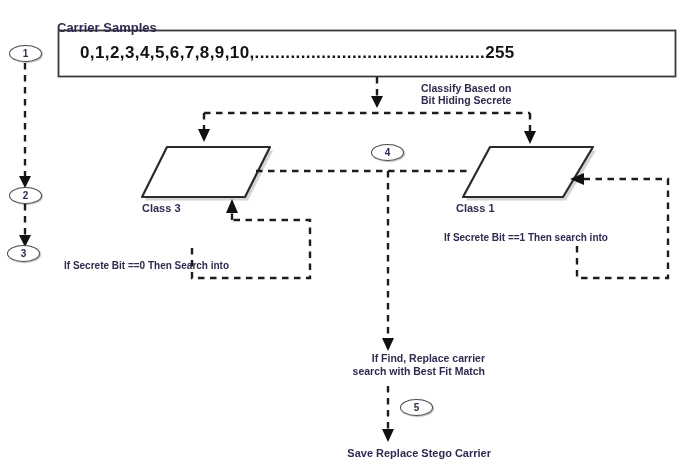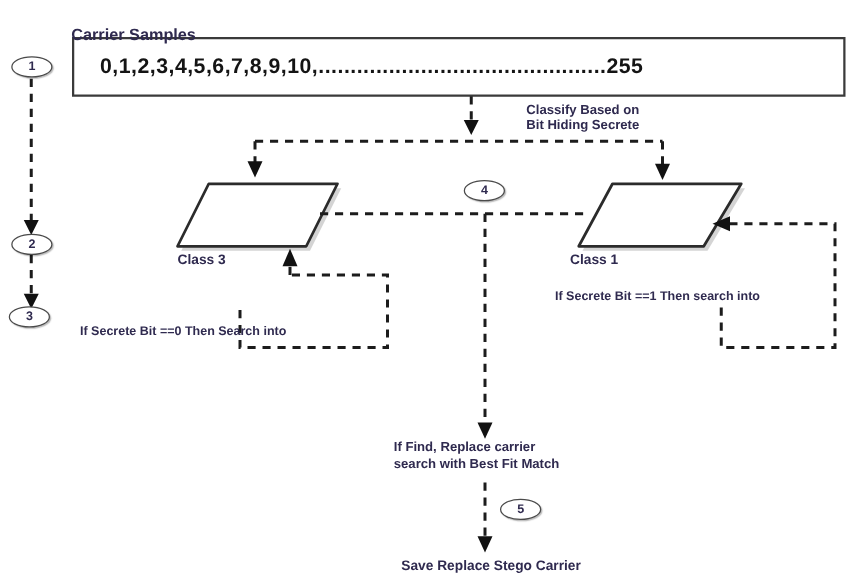--- a/index.html
+++ b/index.html
@@ -9,21 +9,21 @@
   }
   #lines{position:absolute;left:0;top:0;width:683px;height:462px;}
   .dash{stroke:#1c1c1c;stroke-width:2.4;stroke-dasharray:6.5 5.5;fill:none;}
   .solid{stroke:#2b2b2b;stroke-width:2.2;fill:#ffffff;stroke-linejoin:round;}
   .arrow{fill:#111111;stroke:none;}
   .shadow{fill:#bdbdbd;opacity:.65;}
   .lbl{
     position:absolute;font-weight:bold;color:#2f2a4f;white-space:nowrap;
     font-size:10.5px;line-height:12px;
   }
-  .lbl.center{text-align:left;white-space:normal;}
+  .lbl.center{text-align:right;white-space:normal;}
   #box-values{
     position:absolute;left:80px;top:43px;width:480px;
     font-weight:bold;font-size:17px;letter-spacing:.4px;color:#141414;white-space:nowrap;
   }
   #title{left:57px;top:22px;font-size:13px;}
   #classify{left:381px;top:83px;line-height:11.5px;font-size:10.5px;margin-left:40px;}
   #class0{left:142px;top:202px;font-size:11px;}
   #class1{left:456px;top:202px;font-size:11px;}
   #cond-left{left:64px;top:232px;font-size:10px;margin-top:28px;}
   #cond-right{left:444px;top:232px;font-size:10px;}

